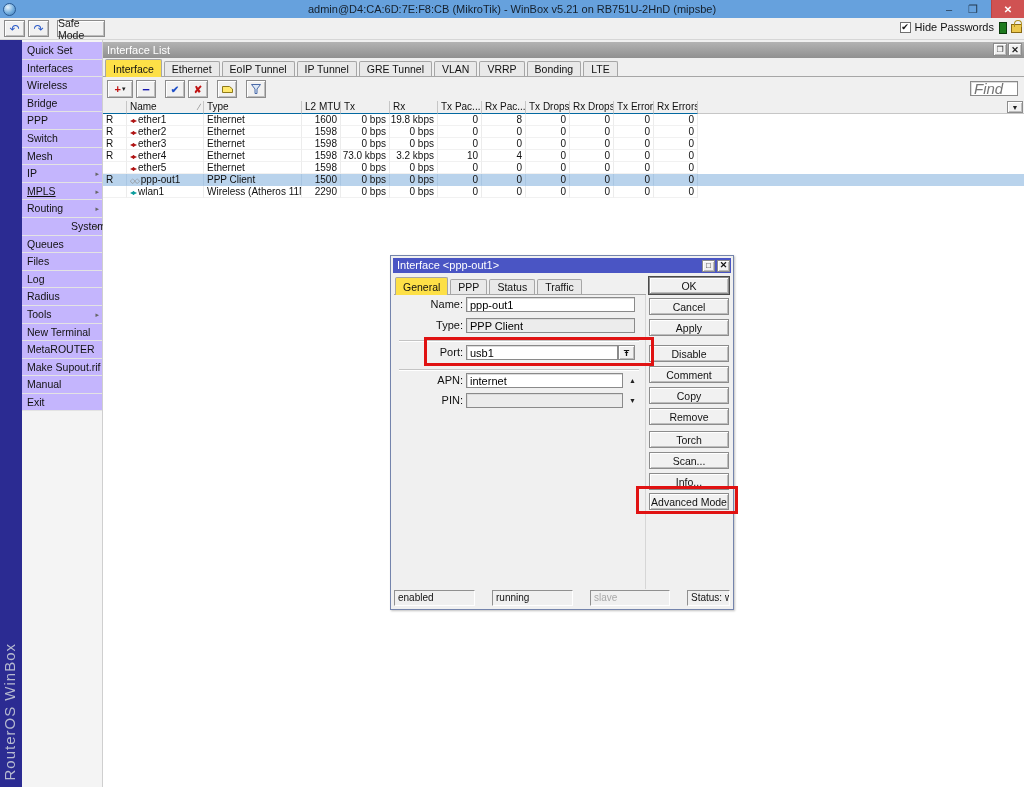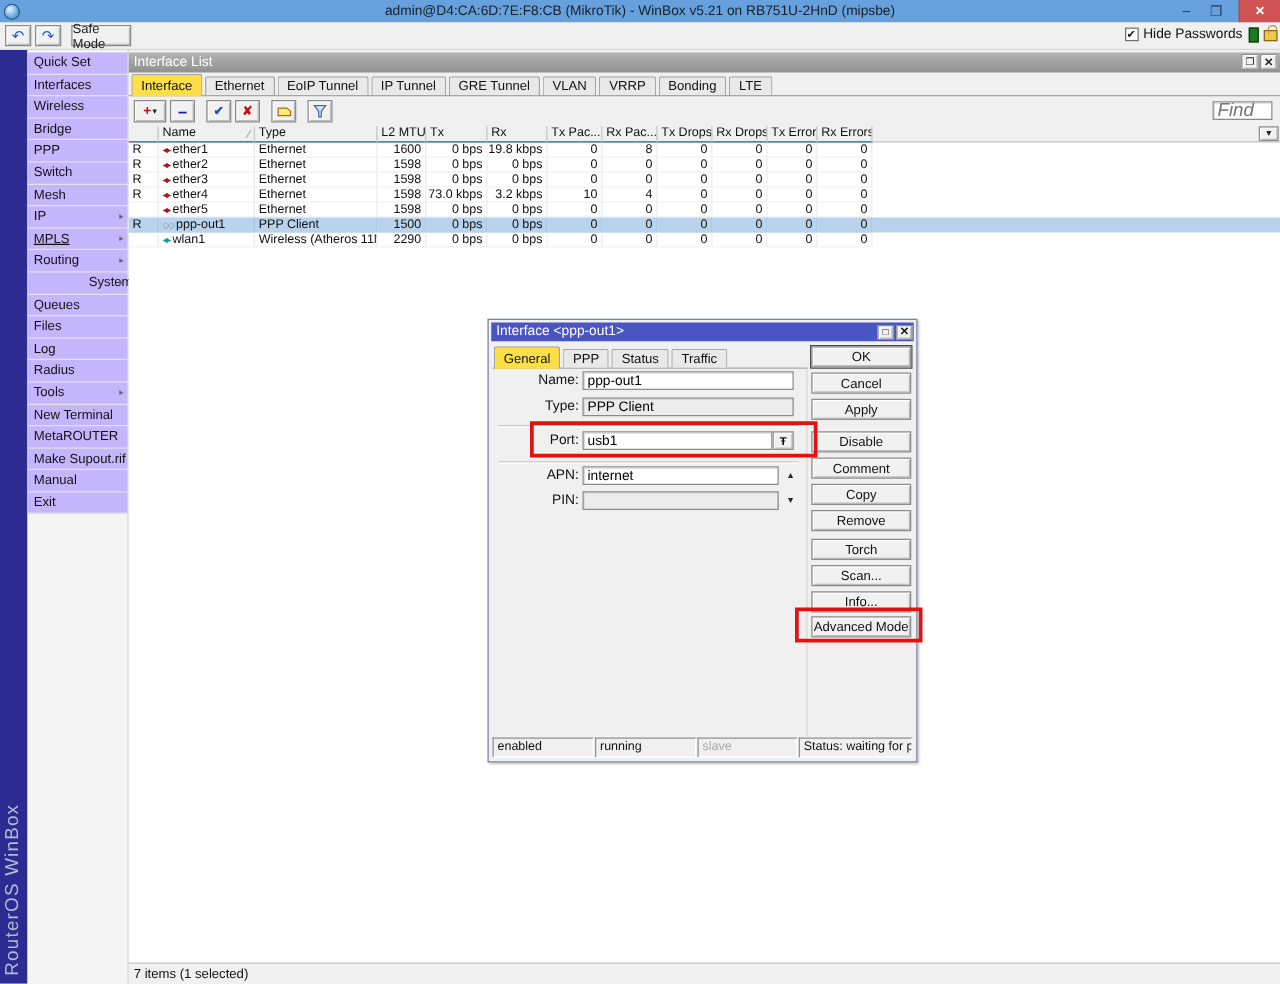--- a/index.html
+++ b/index.html
@@ -118,21 +118,21 @@
   .flabel { position:absolute; width:70px; text-align:right; font-size:11px; line-height:15px; }
   .finput { position:absolute; height:15px; font-size:11px; padding:0 3px; font-family:"Liberation Sans",sans-serif; }
   .ro { background:#ececec; }
   .spin { position:absolute; font-size:7px; color:#222; }
 
   #port-dd { position:absolute; left:227px; width:17px; height:15px; font-size:9px; font-weight:bold; }
 
   .dlgbtn { position:absolute; left:258px; width:80px; height:17px; font-size:10.5px; }
   .dlgbtn.default { box-shadow: inset 1px 1px 0 #ffffff, inset -1px -1px 0 #bdbdbd, 0 0 0 1px #4a4a4a; }
 
-  #dlg-footer { position:absolute; left:3px; right:3px; bottom:3px; height:16px; display:flex; gap:1px; }
+  #dlg-footer { position:absolute; left:3px; right:3px; bottom:3px; height:16px; display:flex; gap:17px; }
   .fcell { background:#f0f0f0; border:1px solid; border-color:#909090 #ffffff #ffffff #909090;
            font-size:10px; line-height:13px; padding-left:3px; overflow:hidden; white-space:nowrap; }
   .f0{width:81px}.f1{width:81px}.f2{width:80px; color:#a8a8a8;}.f3{flex:1}
 
   
   .red-rect { position:absolute; border:3px solid #e01212; z-index:50; }
   #red-port { left:424px; top:337px; width:230px; height:29px; }
   #red-adv  { left:636px; top:486px; width:102px; height:28px; }
 
   
@@ -352,21 +352,20 @@
         <div class="tc c7 num">0</div>
         <div class="tc c8 num">0</div>
         <div class="tc c9 num">0</div>
         <div class="tc c10 num">0</div>
         <div class="tc c11 num">0</div>
         <div class="tfill"></div>
       </div>
     </div>
   <div id="tbl-empty"></div>
 
-  <div id="iface-status">7 items (1 selected)</div>
 </div>
 
 <div id="dialog">
   <div id="dlg-title">
     <span>Interface &lt;ppp-out1&gt;</span>
     <div id="dlg-restore" class="dtb btn3d">□</div>
     <div id="dlg-close" class="dtb btn3d">✕</div>
   </div>
 
   <div id="dlg-tabs">

